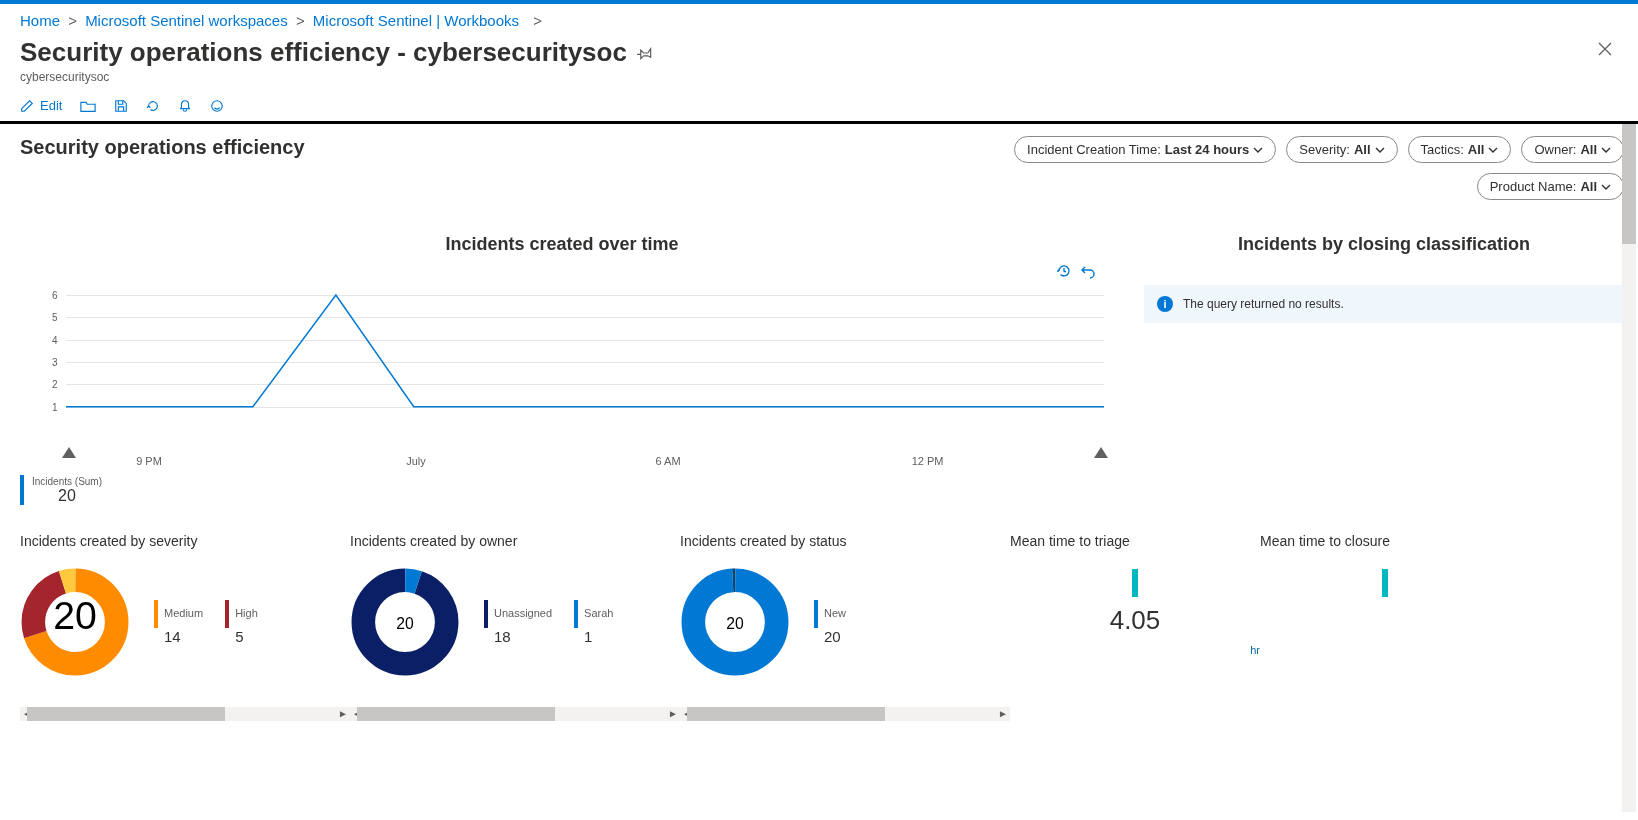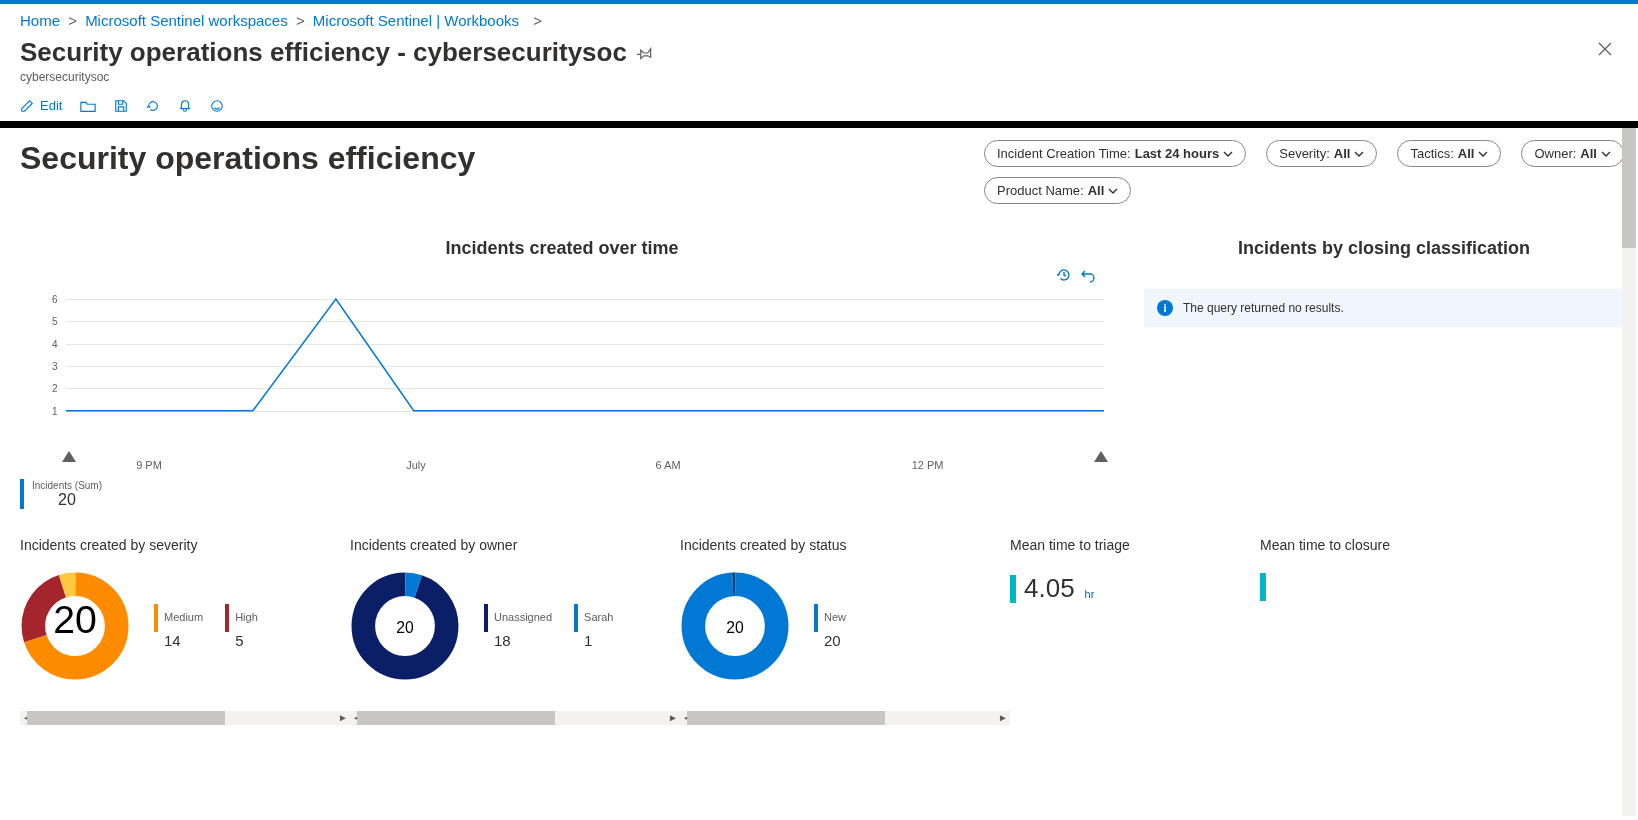--- a/index.html
+++ b/index.html
@@ -28,36 +28,36 @@
   .title-block { display:flex; align-items:baseline; gap:10px; }
   .page-title { font-size:26px; font-weight:600; margin:4px 0 0 0; }
   .pin-icon { color:#605e5c; cursor:pointer; }
   .close-icon { font-size:16px; color:#605e5c; cursor:pointer; padding:6px; }
 
   .subtitle { padding:0 20px 8px 20px; font-size:12px; color:#605e5c; }
 
   .toolbar {
     display:flex; align-items:center; gap:18px;
     padding: 6px 20px 8px 20px;
-    border-bottom:7px solid #000000;
+    border-bottom:3px solid #000000;
   }
   .tool-btn { display:flex; align-items:center; gap:6px; color:#0078d4; cursor:pointer; font-size:13px; }
   .tool-btn svg, .tool-icon svg { stroke:#0078d4; fill:none; }
 
   .content {
     padding: 12px 14px 12px 20px;
     display:flex; flex-direction:column; gap:10px;
     position:relative;
     height: calc(820px - 4px - 26px - 44px - 22px - 36px);
     overflow:hidden;
   }
   .filters-row { display:flex; justify-content:space-between; align-items:flex-start; }
-  .section-title-big { font-size:32px; font-weight:700; margin:0 0 6px 0; }
-
-  .pills { display:flex; flex-wrap:wrap; gap:10px; justify-content:space-between; max-width:640px; }
+  .section-title-big { font-size:20px; font-weight:700; margin:0 0 6px 0; }
+
+  .pills { display:flex; flex-wrap:wrap; gap:10px; justify-content:flex-end; max-width:640px; }
   .pill {
     border:1px solid #8a8886; border-radius:16px;
     padding:5px 12px; font-size:13px; color:#323130;
     display:inline-flex; align-items:center; gap:4px; cursor:pointer;
     background:#fff;
   }
   .pill .strong { font-weight:600; }
   .pill svg { stroke:#323130; }
 
   .two-col { display:grid; grid-template-columns: 1fr 480px; gap:40px; margin-top:24px;text-align:center;}
@@ -89,21 +89,21 @@
   .cards-row { display:grid; grid-template-columns: 330px 330px 330px 250px 250px; margin-top:18px;}
   .card .card-title { font-size:14px; color:#323130; margin-bottom:18px;}
   .donut-wrap { display:flex; align-items:center; gap:24px;}
   .donut { width:110px; height:110px; }
   .donut-center { font-size:15px; }
   .leg-items { display:flex; gap:22px;}
   .leg-item .bar { width:4px; height:28px; display:inline-block; vertical-align:middle; margin-right:6px;}
   .leg-item .name { font-size:11px; color:#605e5c;}
   .leg-item .val { font-size:15px; }
 
-  .metric { display:flex; align-items:center; gap:8px; margin-top:20px;}
+  .metric { display:flex; align-items:center; gap:8px; margin-top:20px;flex-direction:column;}
   .metric .bar { width:6px; height:28px; background:#00b7c3;}
   .metric .val { font-size:26px; font-weight:400;}
   .metric .unit { font-size:11px; color:#0369a1; margin-left:2px; align-self:flex-end; margin-bottom:4px;}
 
   .hscroll { height:14px; background:#f3f2f1; position:relative; margin-top:30px;}
   .hscroll .thumb { position:absolute; height:100%; background:#c8c6c4; width:60%; left:2%; }
   .hscroll .arrow { position:absolute; top:1px; font-size:10px; color:#605e5c;}
   .hscroll .arrow.left{left:2px;} .hscroll .arrow.right{right:2px;}
 
   .vscroll { position:absolute; right:2px; top:0; bottom:0; width:14px; background:#f3f2f1;}

